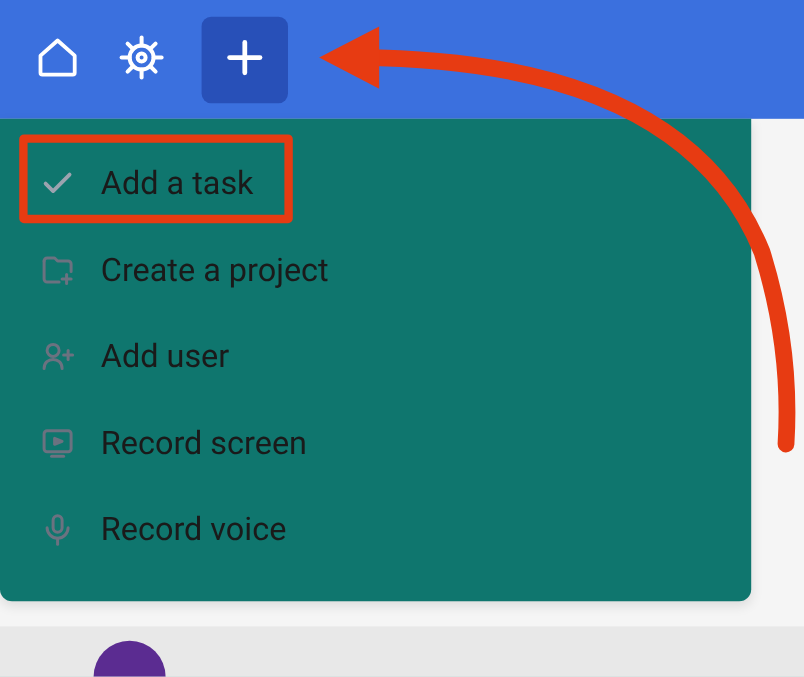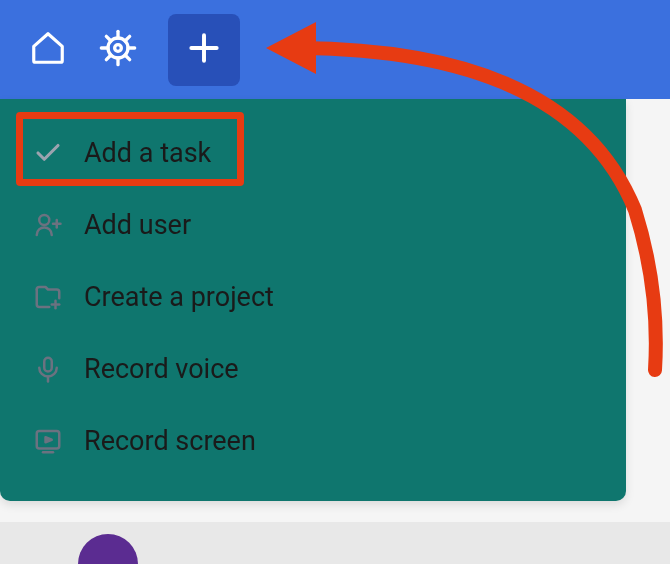--- a/index.html
+++ b/index.html
@@ -146,58 +146,58 @@
     <span class="icon-slot">
       <svg width="30" height="30" viewBox="0 0 24 24" fill="none" stroke="#9ca3af" stroke-width="2.5" stroke-linecap="round" stroke-linejoin="round">
         <polyline points="4 12 9 17 20 6"></polyline>
       </svg>
     </span>
     <span>Add a task</span>
   </div>
   <div class="menu-item">
     <span class="icon-slot">
       <svg width="30" height="30" viewBox="0 0 24 24" fill="none" stroke="#6b7280" stroke-width="2" stroke-linecap="round" stroke-linejoin="round">
+        <path d="M3 6 A2 2 0 0 1 5 4 H10 L12 6 H19 A2 2 0 0 1 21 8 V13"></path>
+        <path d="M3 6 V18 A2 2 0 0 0 5 20 H13"></path>
+        <line x1="18" y1="15" x2="18" y2="21"></line>
+        <line x1="15" y1="18" x2="21" y2="18"></line>
+      </svg>
+    </span>
+    <span>Create a project</span>
+  </div>
+  <div class="menu-item">
+    <span class="icon-slot">
+      <svg width="30" height="30" viewBox="0 0 24 24" fill="none" stroke="#6b7280" stroke-width="2" stroke-linecap="round" stroke-linejoin="round">
         <circle cx="9" cy="8" r="4"></circle>
         <path d="M3 20 C3 16 6 14 9 14 C12 14 15 16 15 20"></path>
         <line x1="19" y1="8" x2="19" y2="14"></line>
         <line x1="16" y1="11" x2="22" y2="11"></line>
       </svg>
     </span>
     <span>Add user</span>
   </div>
   <div class="menu-item">
     <span class="icon-slot">
       <svg width="30" height="30" viewBox="0 0 24 24" fill="none" stroke="#6b7280" stroke-width="2" stroke-linecap="round" stroke-linejoin="round">
-        <path d="M3 6 A2 2 0 0 1 5 4 H10 L12 6 H19 A2 2 0 0 1 21 8 V13"></path>
-        <path d="M3 6 V18 A2 2 0 0 0 5 20 H13"></path>
-        <line x1="18" y1="15" x2="18" y2="21"></line>
-        <line x1="15" y1="18" x2="21" y2="18"></line>
-      </svg>
-    </span>
-    <span>Create a project</span>
+        <rect x="3" y="4" width="18" height="14" rx="2"></rect>
+        <polygon points="10 9 15 11 10 13" fill="#6b7280"></polygon>
+        <line x1="8" y1="21" x2="16" y2="21"></line>
+      </svg>
+    </span>
+    <span>Record screen</span>
   </div>
   <div class="menu-item">
     <span class="icon-slot">
       <svg width="30" height="30" viewBox="0 0 24 24" fill="none" stroke="#6b7280" stroke-width="2" stroke-linecap="round" stroke-linejoin="round">
         <rect x="9" y="3" width="6" height="11" rx="3"></rect>
         <path d="M5 11 A7 7 0 0 0 19 11"></path>
         <line x1="12" y1="18" x2="12" y2="22"></line>
       </svg>
     </span>
     <span>Record voice</span>
-  </div>
-  <div class="menu-item">
-    <span class="icon-slot">
-      <svg width="30" height="30" viewBox="0 0 24 24" fill="none" stroke="#6b7280" stroke-width="2" stroke-linecap="round" stroke-linejoin="round">
-        <rect x="3" y="4" width="18" height="14" rx="2"></rect>
-        <polygon points="10 9 15 11 10 13" fill="#6b7280"></polygon>
-        <line x1="8" y1="21" x2="16" y2="21"></line>
-      </svg>
-    </span>
-    <span>Record screen</span>
   </div>
 </div>
 
 <div class="bottom-strip">
   <div class="avatar-fragment"></div>
 </div>
 
 <div class="highlight-box"></div>
 
 <svg class="arrow-annotation" viewBox="0 0 410 370">

